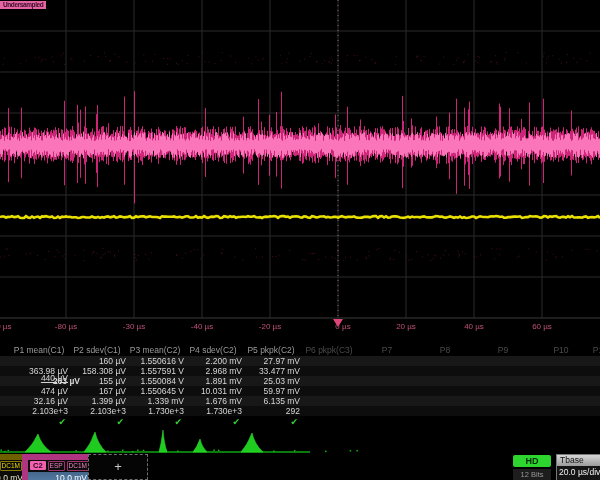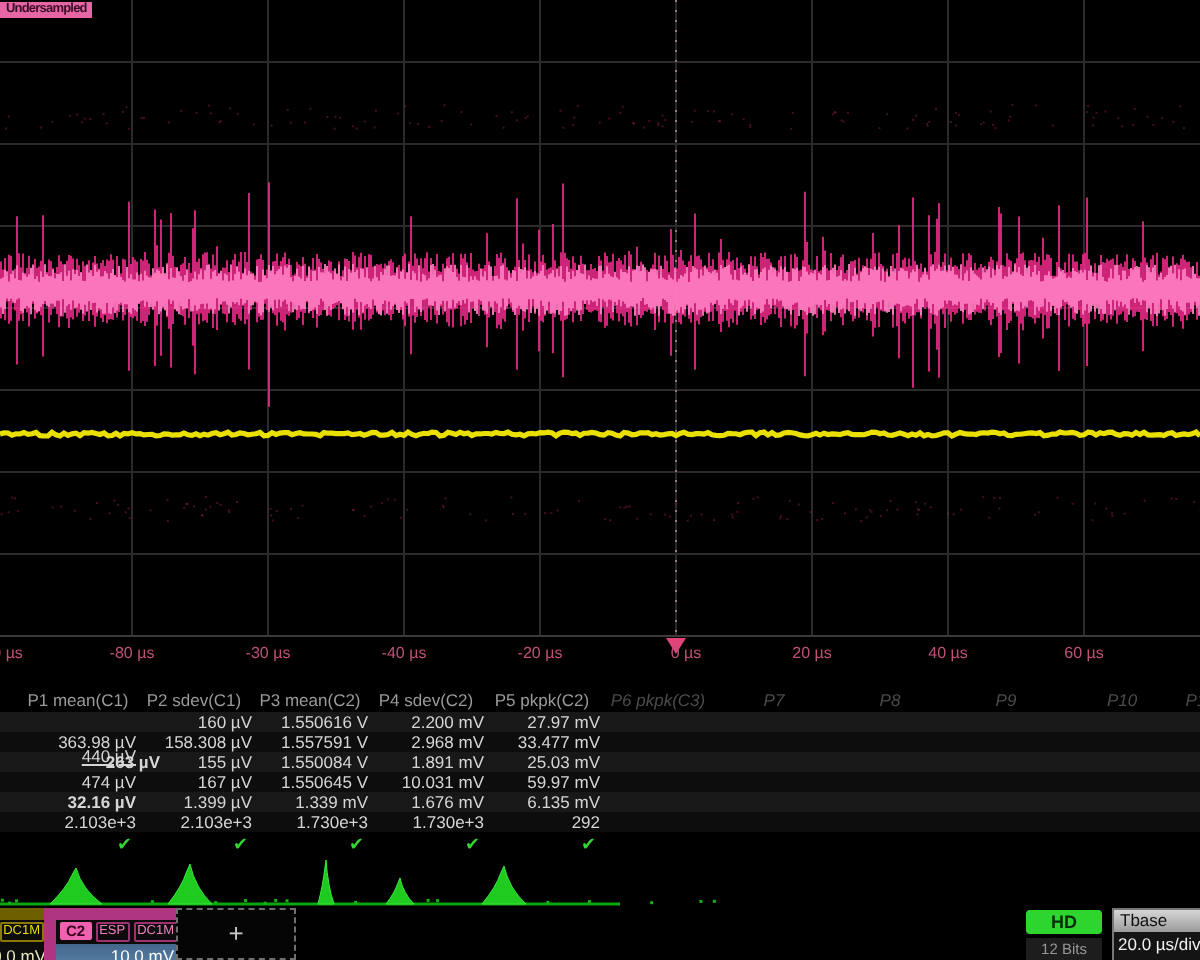--- a/index.html
+++ b/index.html
@@ -7,21 +7,21 @@
        font-family:"Liberation Sans","DejaVu Sans",sans-serif;}
   #stage{position:absolute;inset:0;background:#000;}
   svg{position:absolute;left:0;display:block;}
   .warn{position:absolute;left:0;top:1px;background:#e565a5;color:#3c0e26;
         font-size:6.5px;line-height:8px;padding:0 3px;font-weight:bold;letter-spacing:-0.4px;}
   .tick{position:absolute;transform:translateX(-50%);color:#c0507a;font-size:8px;
         line-height:10px;white-space:nowrap;}
   .tbl-stripe{position:absolute;left:0;width:600px;}
   .tbl-head{position:absolute;transform:translateX(-50%);font-size:8.5px;line-height:11px;
             color:#9a9a9a;white-space:nowrap;}
-  .tbl-head.dim{color:#4b4b4b;font-style:italic;}
+  .tbl-head.dim{color:#4b4b4b;}
   .tbl-val{position:absolute;transform:translateX(-100%);font-size:8.5px;line-height:10px;
            color:#d6d6d6;white-space:nowrap;}
   .tbl-check{position:absolute;transform:translateX(-100%);font-size:9px;line-height:12px;color:#35d435;}
   .descbar{position:absolute;top:454px;left:0;width:600px;height:26px;}
   .dbox{position:absolute;height:24px;background:#0c0c0c;border:6px solid #8b5cf6;}
   .dbox .row1{position:absolute;left:0;right:0;top:0;height:11px;display:flex;
               align-items:center;gap:2px;padding-left:2px;}
   .chip{font-size:7.5px;font-weight:bold;line-height:9px;padding:0 3px;border-radius:1px;}
   .badge{font-size:6.5px;line-height:8px;padding:0 1px;border:1px solid;border-radius:1px;}
   .scaleline{position:absolute;left:0;right:0;bottom:0;height:12px;font-size:8.5px;
@@ -346,21 +346,21 @@
       <div class="tbl-stripe" style="top: 366px; height: 10px; background: rgb(13, 13, 13);"></div>
       <div class="tbl-stripe" style="top: 376px; height: 10px; background: rgb(24, 24, 24);"></div>
       <div class="tbl-stripe" style="top: 386px; height: 10px; background: rgb(13, 13, 13);"></div>
       <div class="tbl-stripe" style="top: 396px; height: 10px; background: rgb(24, 24, 24);"></div>
       <div class="tbl-stripe" style="top: 406px; height: 10px; background: rgb(13, 13, 13);"></div>
       <div class="tbl-head" style="left: 39px; top: 345px;">P1 mean(C1)</div>
       <div class="tbl-val" style="left: 68px; top: 373px; text-decoration: underline;">440 µV</div>
       <div class="tbl-val" style="left: 68px; top: 366px;">363.98 µV</div>
       <div class="tbl-val" style="left: 80px; top: 376px; font-weight: bold;">263 µV</div>
       <div class="tbl-val" style="left: 68px; top: 386px;">474 µV</div>
-      <div class="tbl-val" style="left: 68px; top: 396px; font-weight: bold;">32.16 µV</div>
+      <div class="tbl-val" style="left: 68px; top: 396px;">32.16 µV</div>
       <div class="tbl-val" style="left: 68px; top: 406px;">2.103e+3</div>
       <div class="tbl-check" style="left: 66px; top: 416px;">✔</div>
       <div class="tbl-head" style="left: 97px; top: 345px;">P2 sdev(C1)</div>
       <div class="tbl-val" style="left: 126px; top: 356px;">160 µV</div>
       <div class="tbl-val" style="left: 126px; top: 366px;">158.308 µV</div>
       <div class="tbl-val" style="left: 126px; top: 376px;">155 µV</div>
       <div class="tbl-val" style="left: 126px; top: 386px;">167 µV</div>
       <div class="tbl-val" style="left: 126px; top: 396px;">1.399 µV</div>
       <div class="tbl-val" style="left: 126px; top: 406px;">2.103e+3</div>
       <div class="tbl-check" style="left: 124px; top: 416px;">✔</div>

